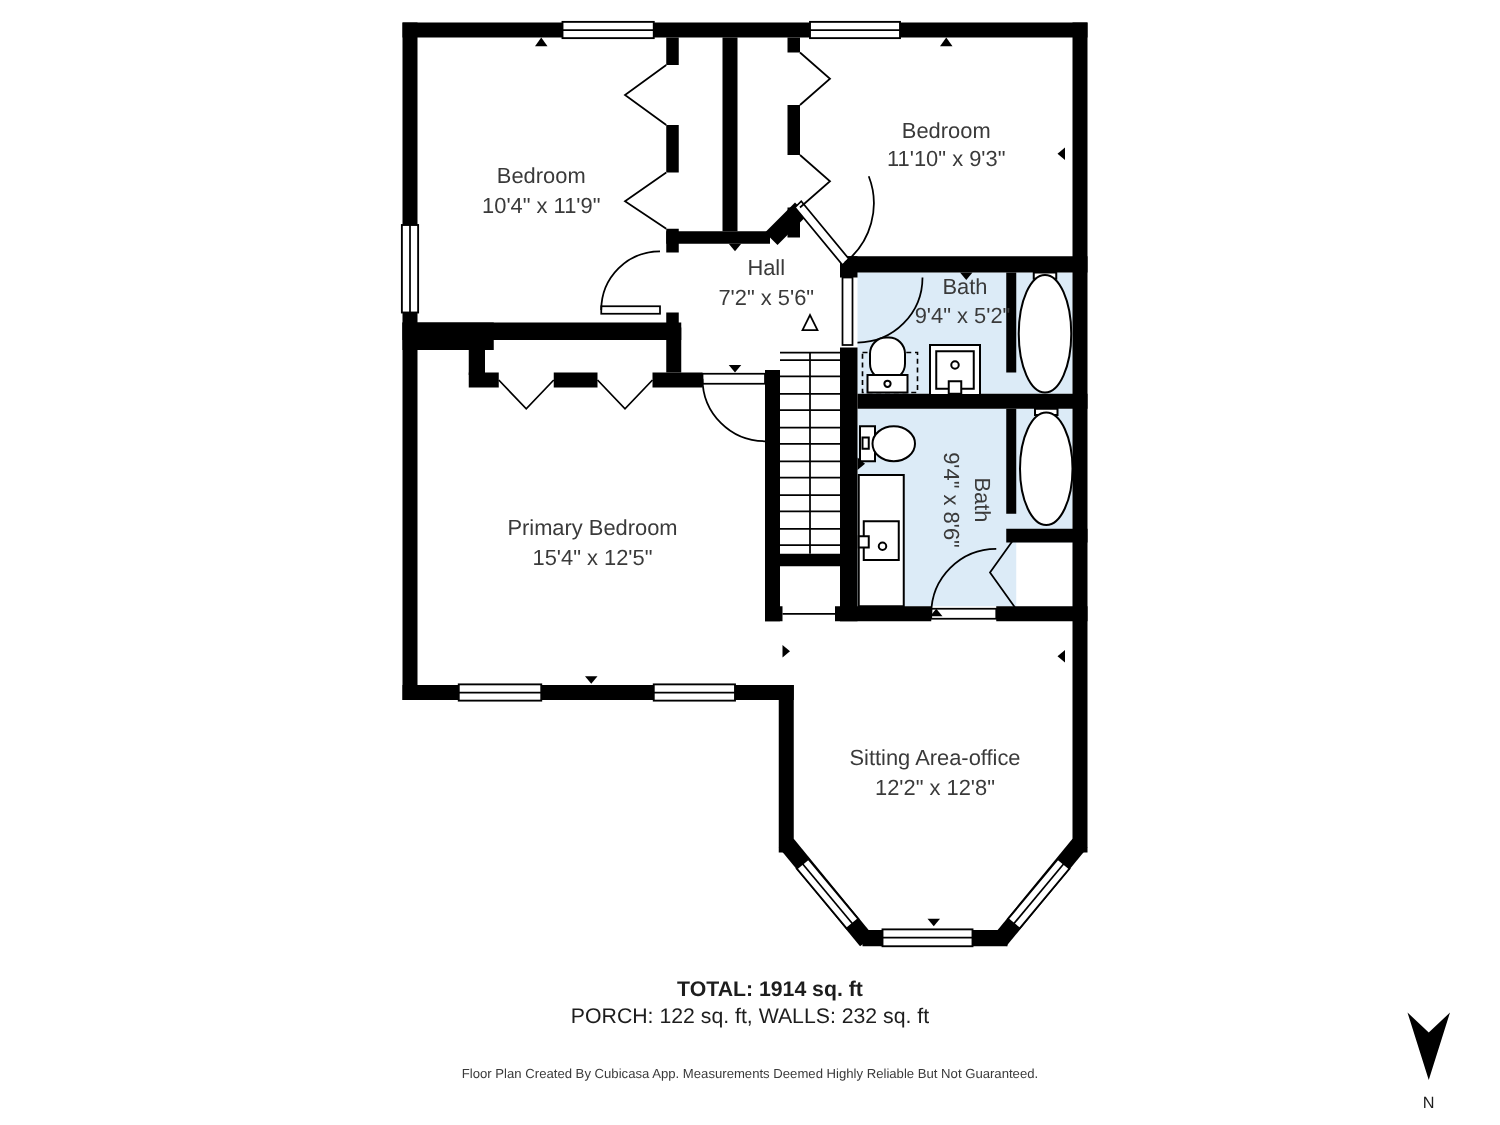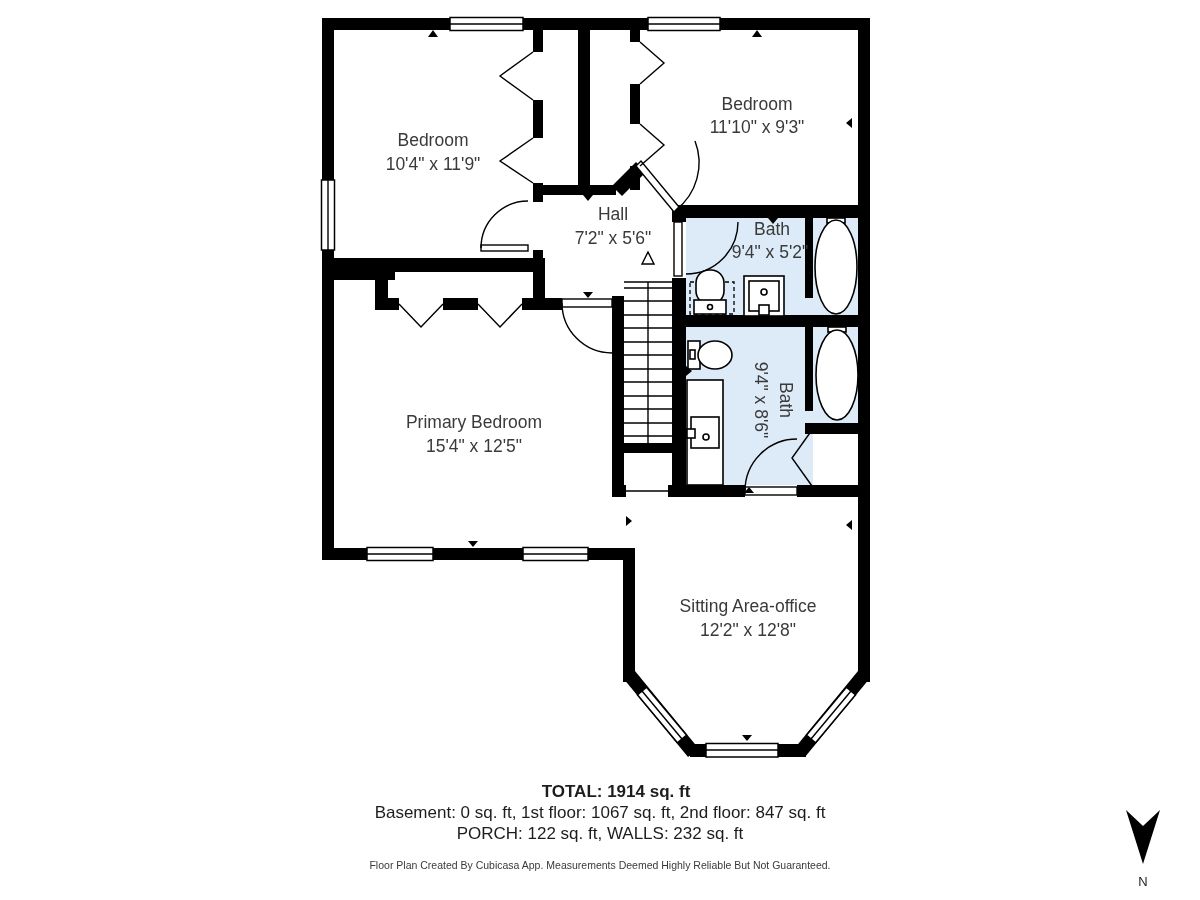--- a/index.html
+++ b/index.html
@@ -3,21 +3,21 @@
 <meta charset="utf-8">
 <style>
   html,body{margin:0;padding:0;background:#fff;}
   .canvas{position:relative;width:1200px;height:900px;background:#fff;overflow:hidden;
           font-family:"Liberation Sans", sans-serif;}
   svg{position:absolute;left:0;top:0;}
   svg text{font-family:"Liberation Sans", sans-serif;font-size:17.5px;fill:#3a3a3a;}
   .summary{position:absolute;left:0;top:781px;width:1200px;text-align:center;
            color:#1d1d1d;font-size:17px;line-height:21px;}
   .summary .total{font-weight:bold;padding-left:32px;}
-  .summary .disclaimer{font-size:10.5px;color:#3a3a3a;margin-top:11px;}
+  .summary .disclaimer{font-size:10.5px;color:#3a3a3a;margin-top:26px;}
   .wall{fill:#000;stroke:none;}
   .fixture{fill:#fff;stroke:#000;stroke-width:1.6;}
   .thin{stroke:#000;stroke-width:1.4;fill:none;}
   .win{fill:#fff;stroke:#000;stroke-width:1.5;}
   .leaf{fill:#fff;stroke:#000;stroke-width:1.4;}
   .tick{fill:#000;}
 </style>
 </head>
 <body>
 
@@ -228,17 +228,16 @@
   </g>
 
   <g>
     <polygon fill="#000" points="1126,810 1143,826 1160,810 1143,864"></polygon>
     <text x="1143" y="886" text-anchor="middle" style="font-size:13px;fill:#1d1d1d">N</text>
   </g>
 </svg>
 
   <div class="summary">
     <div class="total">TOTAL: 1914 sq. ft</div>
-    <div>Basement: 0 sq. ft, 1st floor: 1067 sq. ft, 2nd floor: 847 sq. ft</div>
     <div>PORCH: 122 sq. ft, WALLS: 232 sq. ft</div>
     <div class="disclaimer">Floor Plan Created By Cubicasa App. Measurements Deemed Highly Reliable But Not Guaranteed.</div>
   </div>
 </div>
 
 </body></html>

